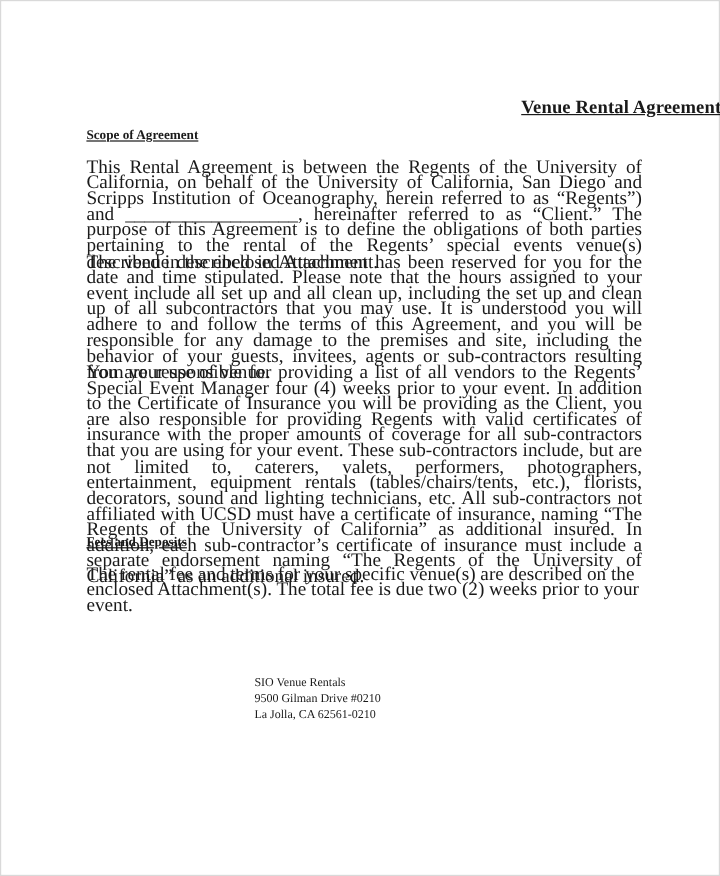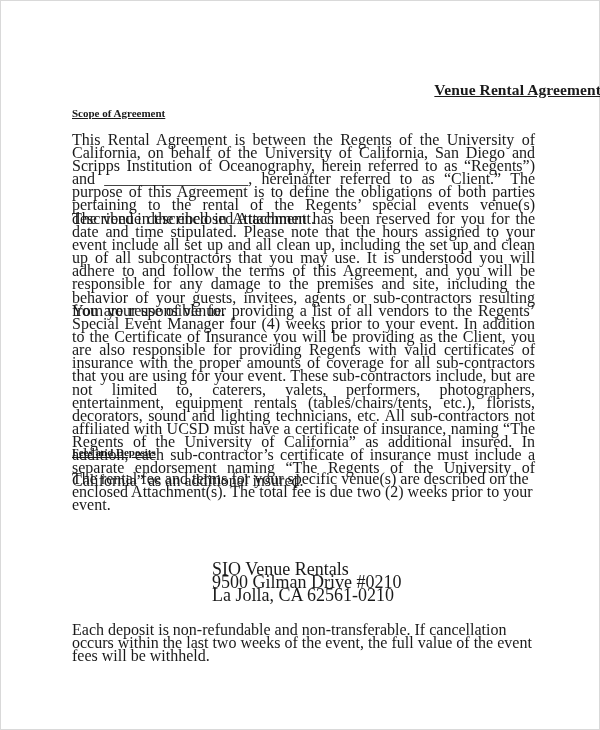--- a/index.html
+++ b/index.html
@@ -24,21 +24,21 @@
       font-size: 11px; font-weight: bold; text-decoration: underline;
     }
     .para {
       position: absolute; left: 71px; width: 463px;
       font-size: 16px; line-height: 13.1px;
       text-align: justify;
     }
     .para.left { text-align: left; }
     .address {
       position: absolute; left: 211px;
-      font-size: 18px; line-height: 13.1px;
+      font-size: 10px; line-height: 13.1px;
     }
     .address div { white-space: nowrap; }
   </style>
 </head>
 <body>
 
 <div class="page">
   <div class="title">Venue Rental Agreement</div>
 
   <div class="heading" style="top:106px;">Scope of Agreement</div>
@@ -50,14 +50,13 @@
   <div class="heading" style="top:445px;">Fees and Deposits</div>
 
   <div class="para left" style="top:471px;">The rental fee and terms for your specific venue(s) are described on the enclosed Attachment(s). The total fee is due two (2) weeks prior to your event.</div>
 
   <div class="address" style="top:562px;">
     <div>SIO Venue Rentals</div>
     <div>9500 Gilman Drive #0210</div>
     <div>La Jolla, CA  62561-0210</div>
   </div>
 
-  <div class="para left" style="top:622px;">Each deposit is non-refundable and non-transferable.  If cancellation occurs within the last two weeks of the event, the full value of the event fees will be withheld.</div>
 </div>
 
 </body></html>

